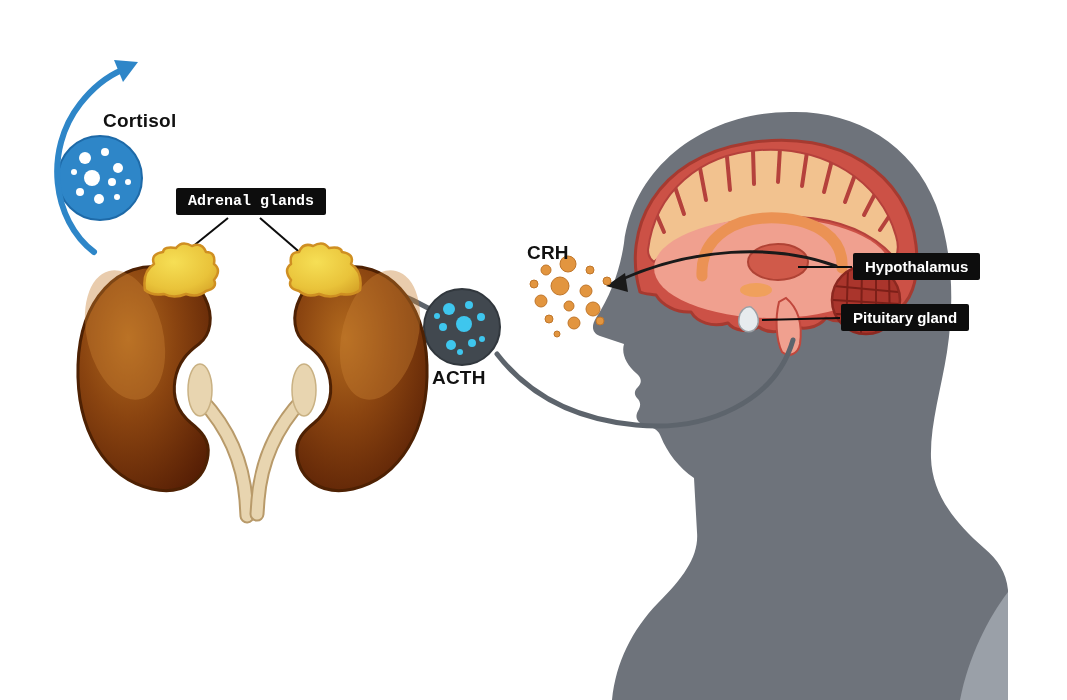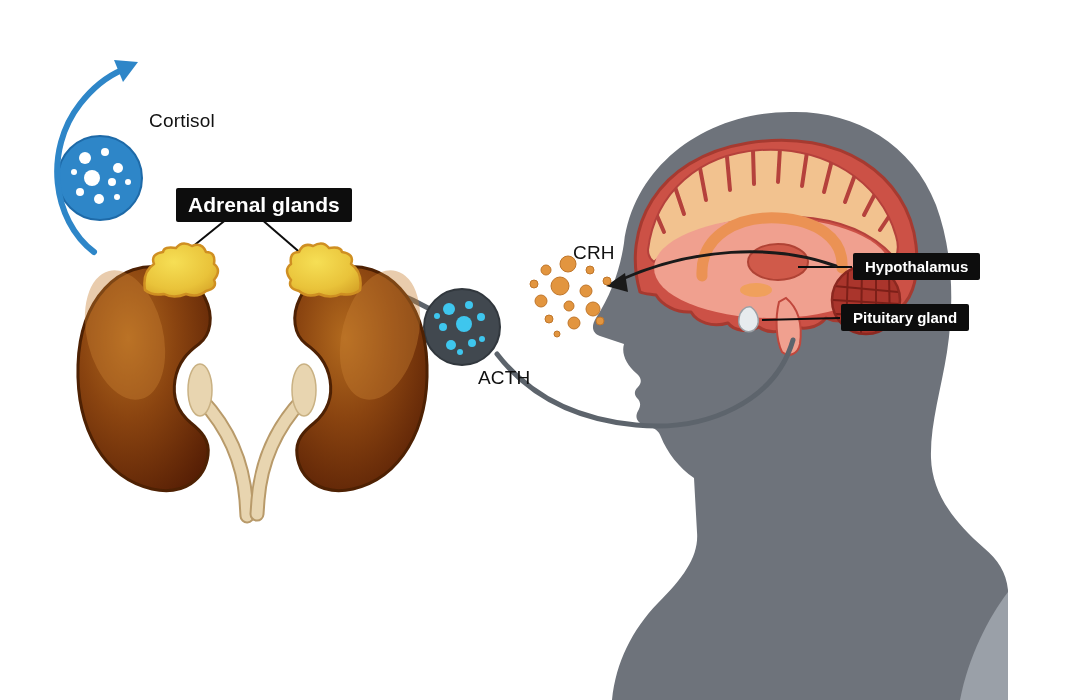--- a/index.html
+++ b/index.html
@@ -2,28 +2,28 @@
 <html><head>
 <meta charset="utf-8">
 <style>
   html,body{margin:0;padding:0;background:#ffffff;}
   .stage{
     position:relative;width:1067px;height:700px;background:#ffffff;
     overflow:hidden;font-family:"Liberation Sans",sans-serif;
   }
   .svg-layer{position:absolute;left:0;top:0;}
   .floating-label{
-    position:absolute;font-weight:normal;color:#111111;
-    font-size:19px;letter-spacing:.2px;white-space:nowrap;margin-left:46px;
+    position:absolute;font-weight:bold;color:#111111;
+    font-size:19px;letter-spacing:.2px;white-space:nowrap;
   }
   .box-label{
     position:absolute;background:#0d0d0d;color:#ffffff;font-weight:bold;
     padding:5px 12px;border-radius:2px;white-space:nowrap;z-index:5;
   }
-  .box-label.big{font-size:21px;}
+  .box-label.big{font-size:15px;font-family:Liberation Mono, monospace;}
   .box-label.small{font-size:15px;}
 </style>
 </head>
 <body>
 
 <div class="stage">
 
   <svg class="svg-layer" width="1067" height="700" viewBox="0 0 1067 700">
     <defs>
       <radialGradient id="kidneyGrad" cx="38%" cy="32%" r="80%">

